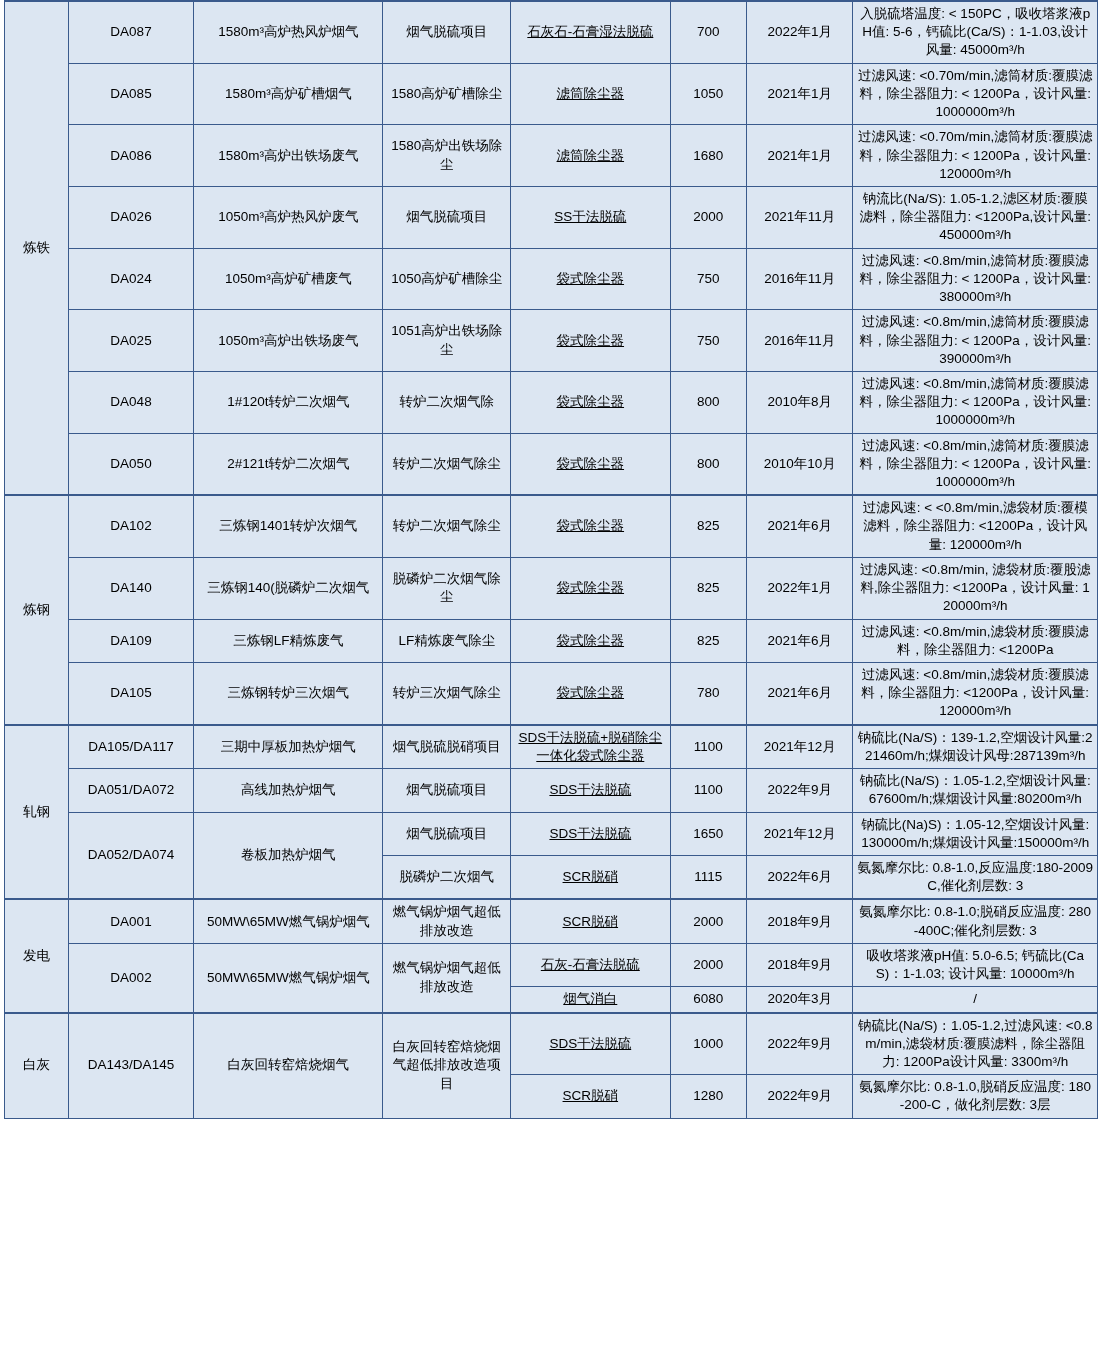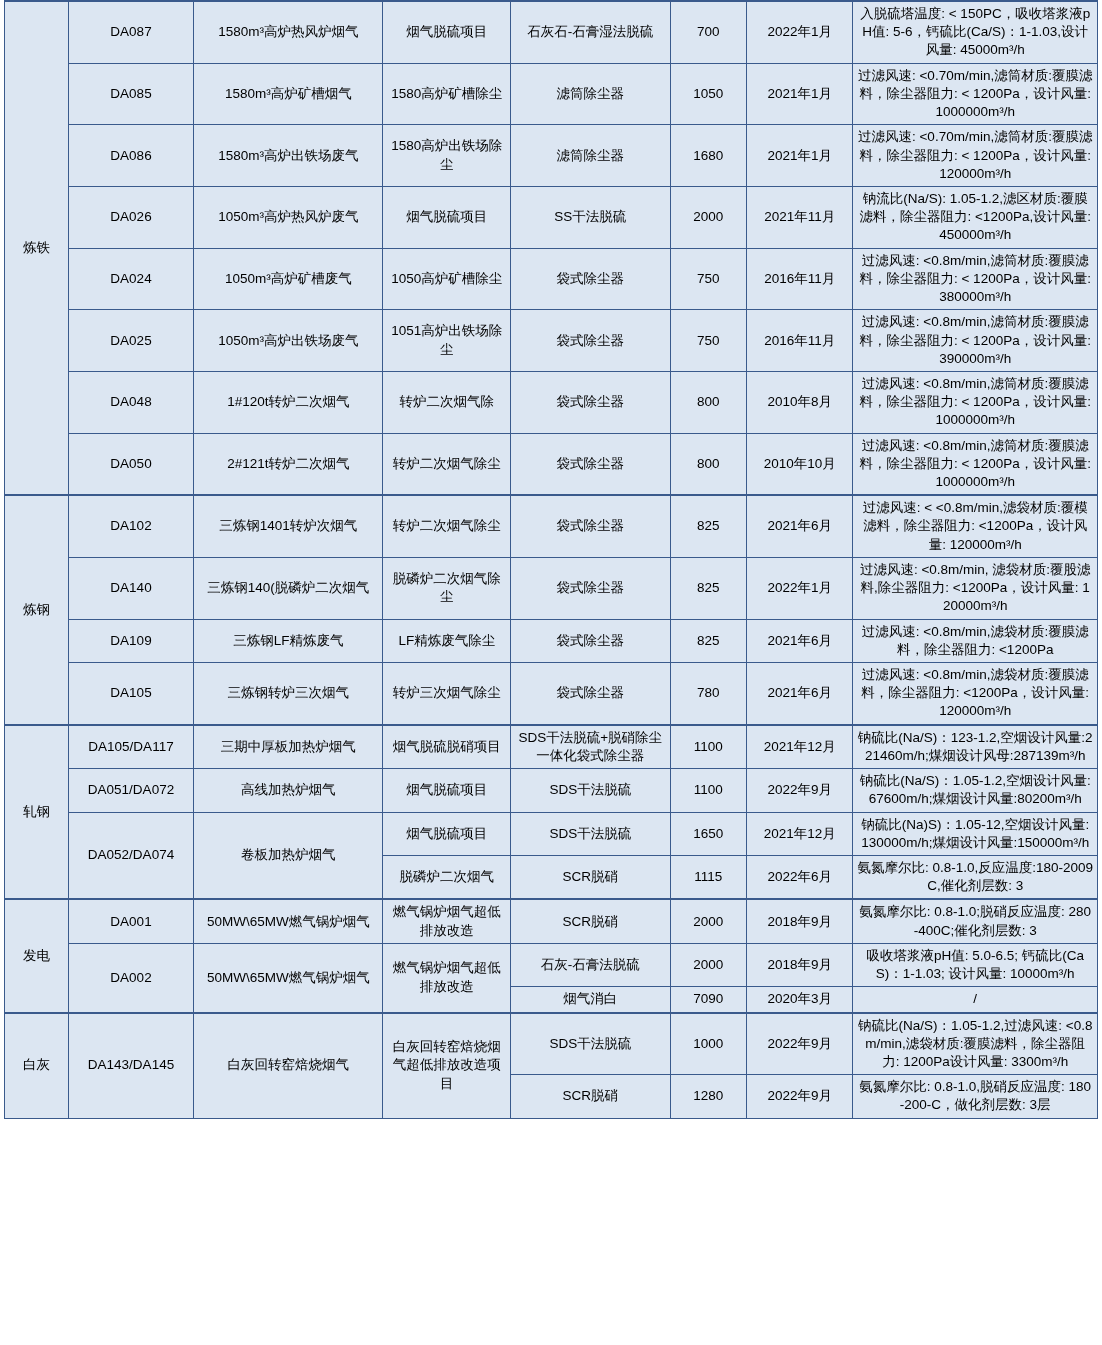--- a/index.html
+++ b/index.html
@@ -39,21 +39,21 @@
     word-break: break-all;
   }
   td.group {
     font-size: 14.5px;
     width: 60px;
     margin-left: 36px;
   }
   td.code { width: 118px; margin-left: 24px; }
   td.src { width: 178px; margin-top: 24px; }
   td.proj { width: 120px; }
-  td.tech { width: 150px; }
+  td.tech { width: 150px; text-decoration: underline; }
   td.num { width: 72px; margin-top: 29px; }
   td.date { width: 100px; }
   td.params {
     width: 230px;
     text-align: justify;
     text-align-last: center;
     font-size: 12.6px;
     line-height: 1.5;
     padding: 4px 6px;
     margin-left: 34px;
@@ -181,21 +181,21 @@
           <td class="params">过滤风速: &lt;0.8m/min,滤袋材质:覆膜滤料，除尘器阻力: &lt;1200Pa，设计风量: 120000m³/h</td>
         </tr>
         <tr class="thick-top">
           <td class="group" rowspan="4">轧钢</td>
           <td class="code">DA105/DA117</td>
           <td class="src">三期中厚板加热炉烟气</td>
           <td class="proj">烟气脱硫脱硝项目</td>
           <td class="tech">SDS干法脱硫+脱硝除尘一体化袋式除尘器</td>
           <td class="num">1100</td>
           <td class="date">2021年12月</td>
-          <td class="params">钠硫比(Na/S)：123-1.2,空烟设计风量:221460m/h;煤烟设计风母:287139m³/h</td>
+          <td class="params">钠硫比(Na/S)：139-1.2,空烟设计风量:221460m/h;煤烟设计风母:287139m³/h</td>
         </tr>
         <tr>
           <td class="code">DA051/DA072</td>
           <td class="src">高线加热炉烟气</td>
           <td class="proj">烟气脱硫项目</td>
           <td class="tech">SDS干法脱硫</td>
           <td class="num">1100</td>
           <td class="date">2022年9月</td>
           <td class="params">钠硫比(Na/S)：1.05-1.2,空烟设计风量:67600m/h;煤烟设计风量:80200m³/h</td>
         </tr>
@@ -229,21 +229,21 @@
           <td class="code" rowspan="2">DA002</td>
           <td class="src" rowspan="2">50MW\65MW燃气锅炉烟气</td>
           <td class="proj" rowspan="2">燃气锅炉烟气超低排放改造</td>
           <td class="tech">石灰-石膏法脱硫</td>
           <td class="num">2000</td>
           <td class="date">2018年9月</td>
           <td class="params">吸收塔浆液pH值: 5.0-6.5; 钙硫比(CaS)：1-1.03; 设计风量: 10000m³/h</td>
         </tr>
         <tr>
           <td class="tech">烟气消白</td>
-          <td class="num">7090</td>
+          <td class="num">6080</td>
           <td class="date">2020年3月</td>
           <td class="params center-one">/</td>
         </tr>
         <tr class="thick-top">
           <td class="group" rowspan="2">白灰</td>
           <td class="code" rowspan="2">DA143/DA145</td>
           <td class="src" rowspan="2">白灰回转窑焙烧烟气</td>
           <td class="proj" rowspan="2">白灰回转窑焙烧烟气超低排放改造项目</td>
           <td class="tech">SDS干法脱硫</td>
           <td class="num">1000</td>

